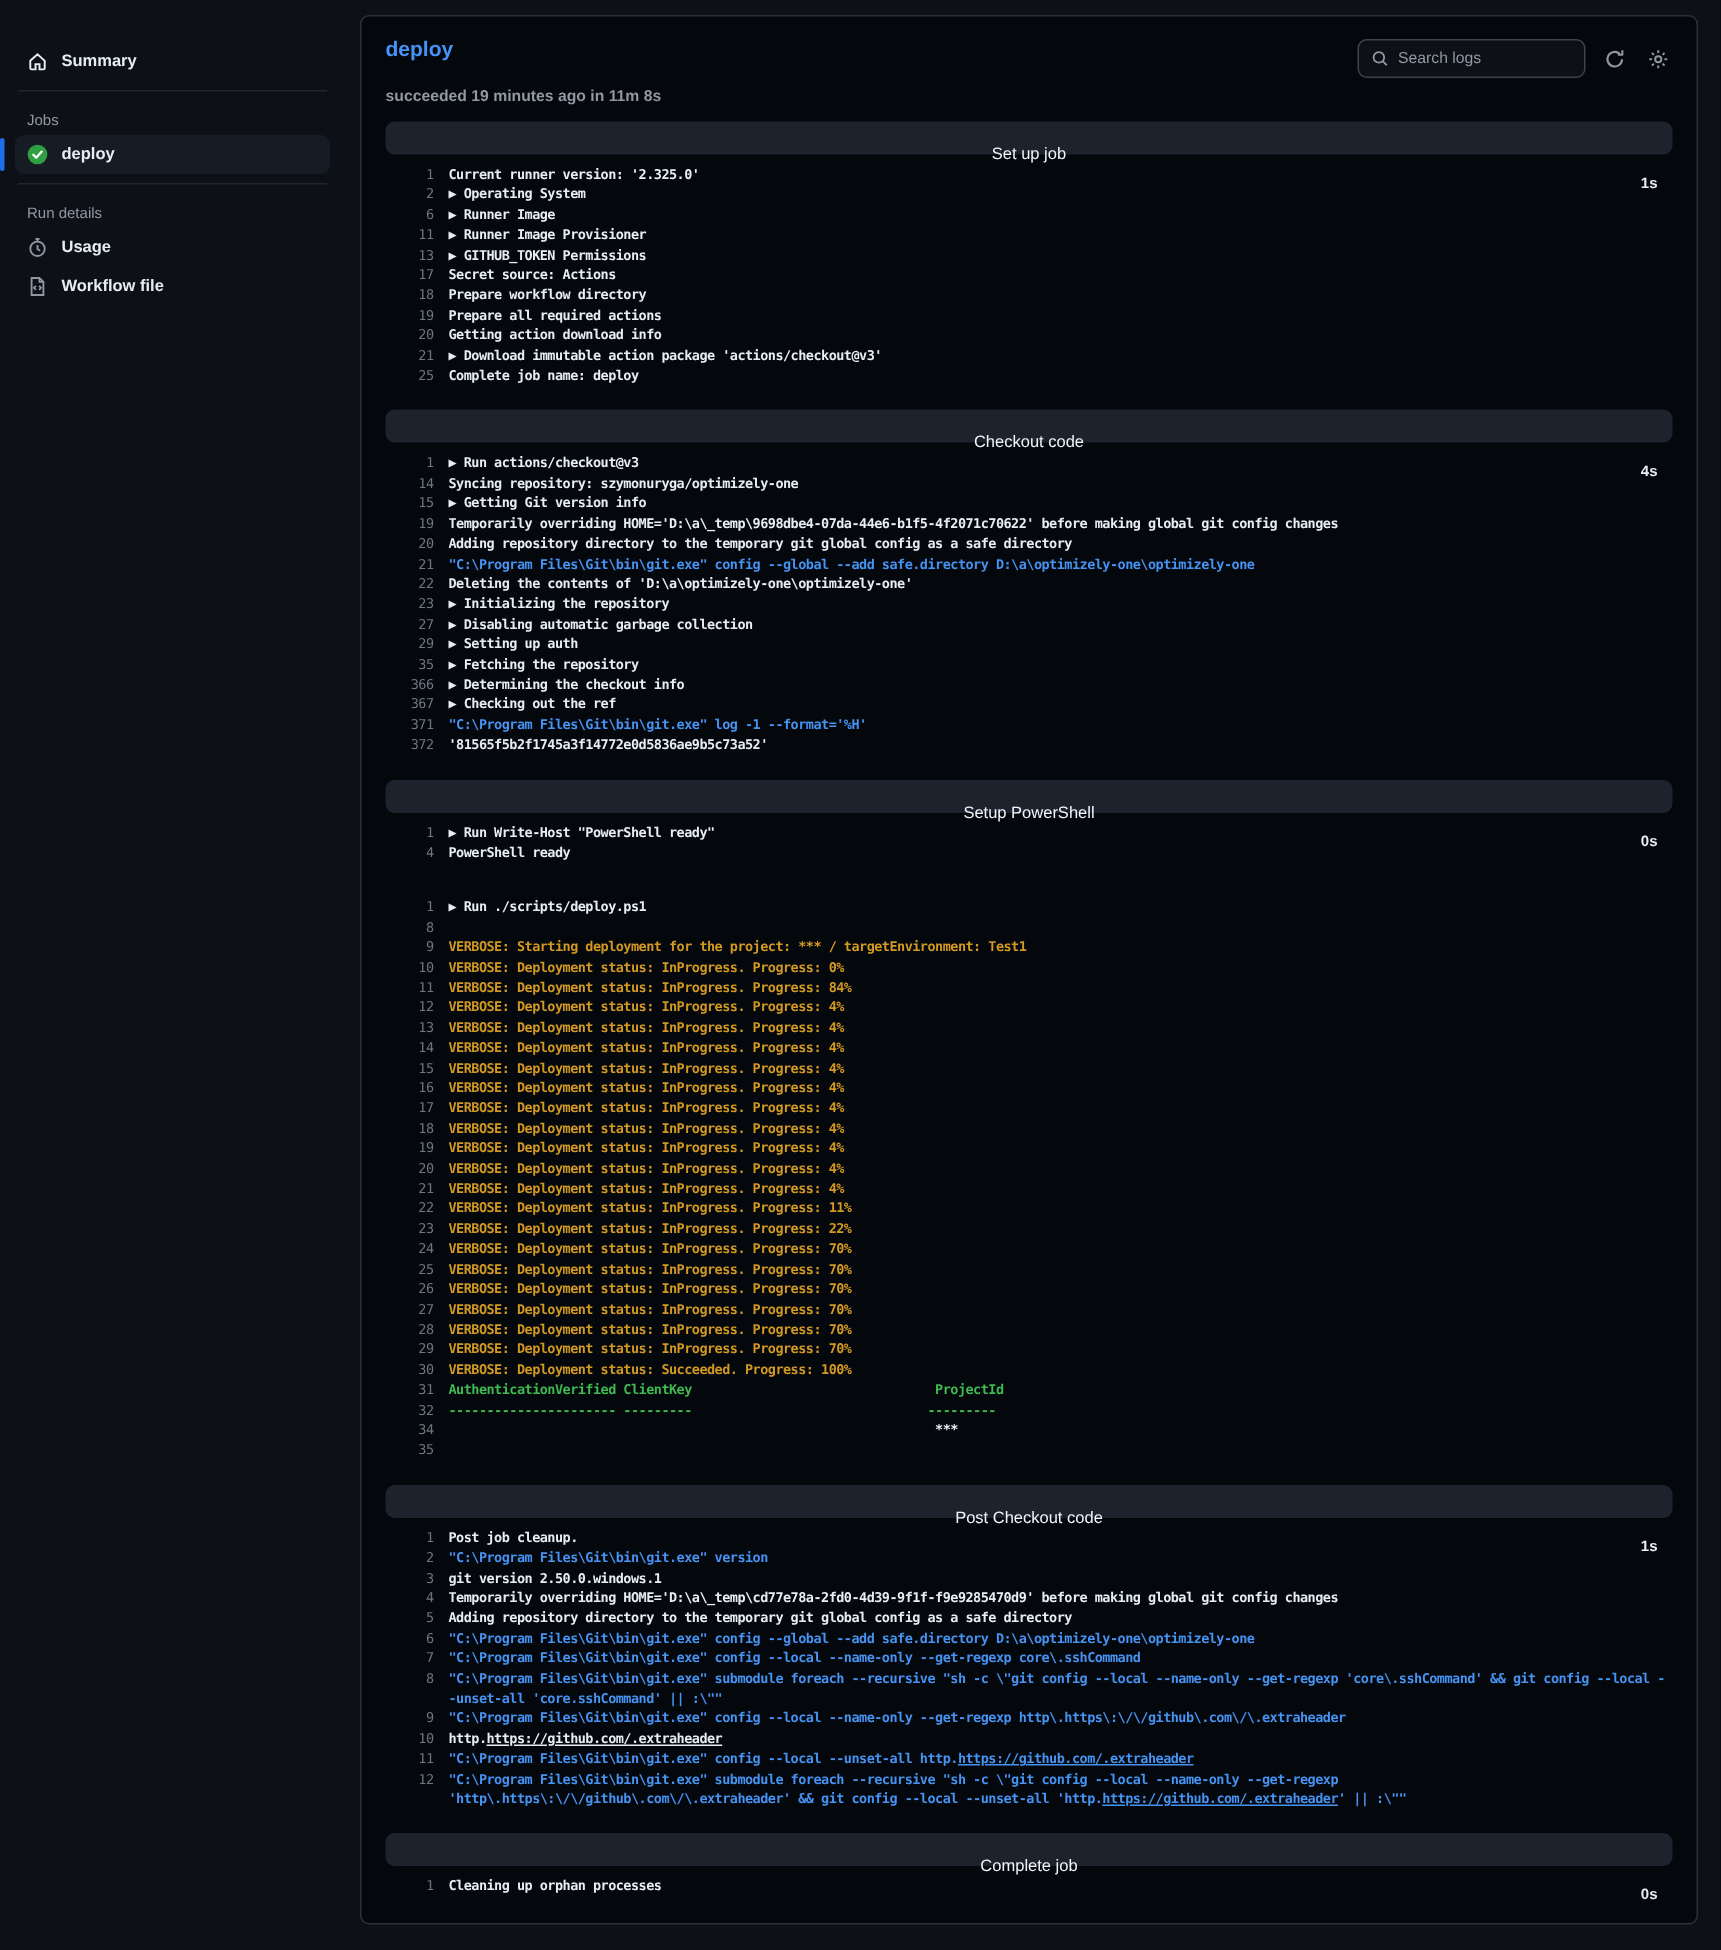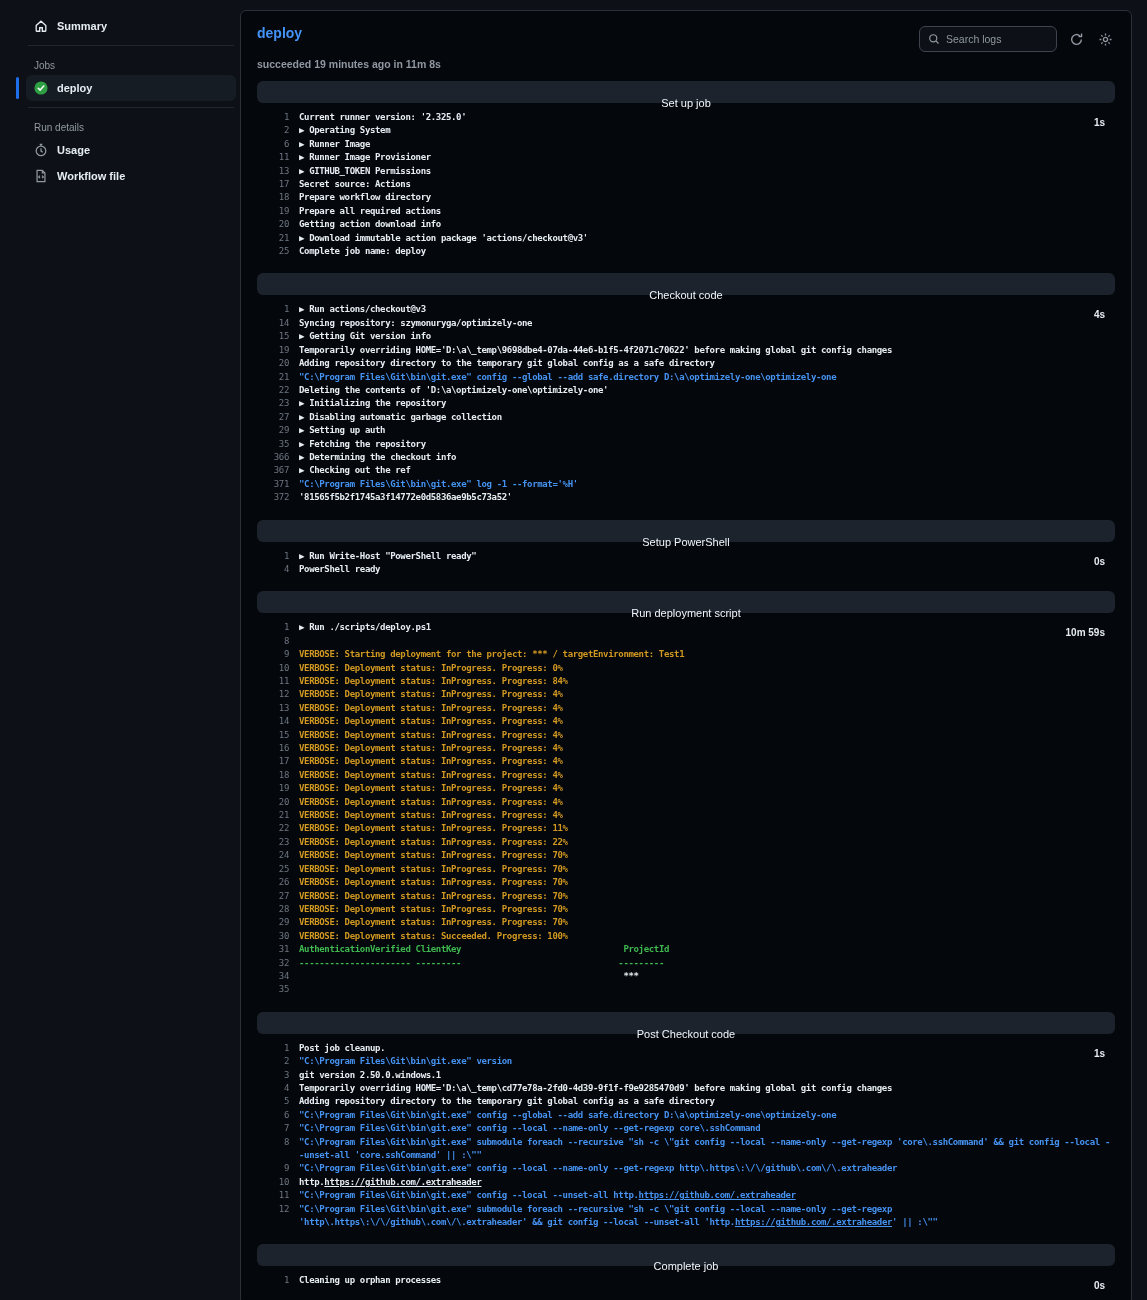--- a/index.html
+++ b/index.html
@@ -4,21 +4,21 @@
 <style>
   * { margin:0; padding:0; box-sizing:border-box; }
   html,body { width:1147px; height:1300px; overflow:hidden; }
   body {
     background:#0d1117;
     font-family:"Liberation Sans", sans-serif;
     color:#e6edf3;
     position:relative;
   }
   
-  .sidebar { position:absolute; left:16px; top:0; width:230px; padding-top:13px; }
+  .sidebar { position:absolute; left:0; top:0; width:230px; padding-top:28px; }
   .side-row {
     display:flex; align-items:center; gap:9px;
     margin:0 10px; padding:6px 8px; border-radius:6px;
     font-size:11px; font-weight:700; color:#e6edf3; cursor:pointer;
   }
   .side-row svg { flex:none; }
   .side-label { font-size:10px; color:#9198a1; padding:8px 18px 4px 18px; }
   .divider { border-top:1px solid #21262d; margin:6px 12px; }
   .job-row { position:relative; background:#161c23; }
   .job-accent { position:absolute; left:-10px; top:2px; bottom:2px; width:3px; background:#1f6feb; border-radius:2px; }
@@ -28,21 +28,21 @@
     position:absolute; left:240px; top:10px; width:892px;
     background:#04070c; border:1px solid #2b3139; border-radius:6px;
     padding:13px 16px 12px 16px;
   }
   .panel-header { display:flex; justify-content:space-between; align-items:flex-start; }
   .job-title { color:#4493f8; font-size:14px; font-weight:700; text-decoration:none; display:inline-block; }
   .job-sub { color:#9198a1; font-size:10.5px; margin-top:16px;font-weight:bold; }
   .controls { display:flex; align-items:center; gap:10px; margin-top:2px; }
   .search-box {
     display:flex; align-items:center; gap:6px;
-    width:138px; height:26px; padding:0 8px;
+    width:152px; height:26px; padding:0 8px;
     border:1px solid #3d444d; border-radius:6px; background:#0d1117;
   }
   .search-box input {
     flex:1; background:transparent; border:none; outline:none;
     color:#e6edf3; font-size:10.5px; font-family:"Liberation Sans", sans-serif; min-width:0;
   }
   .search-box input::placeholder { color:#9198a1; }
   .icon-btn { background:none; border:none; color:#9198a1; cursor:pointer; padding:2px; display:flex; }
   
   .section { margin-top:11px; }
@@ -291,31 +291,20 @@
             <a class="ln">1</a>
             <div class="lt"><span class="seg-d">▶ Run Write-Host "PowerShell ready"</span></div>
           </div>
           <div class="log-line">
             <a class="ln">4</a>
             <div class="lt"><span class="seg-d">PowerShell ready</span></div>
           </div>
         </div>
       </div>
       <div class="section">
-        <div class="sec-header">
-          <svg width="10" height="10" viewBox="0 0 16 16" fill="none" stroke="#9198a1" stroke-width="2" stroke-linecap="round" stroke-linejoin="round">
-            <path d="M3 5.5 8 10.5 13 5.5"></path>
-          </svg>
-          <svg width="13" height="13" viewBox="0 0 16 16">
-            <circle cx="8" cy="8" r="7.5" fill="#e2e8ee"></circle>
-            <path d="M4.8 8.2l2.2 2.2 4.2-4.6" fill="none" stroke="#1d232c" stroke-width="1.8" stroke-linecap="round" stroke-linejoin="round"></path>
-          </svg>
-          <span class="sec-title">Run deployment script</span>
-          <span class="sec-duration">10m 59s</span>
-        </div>
         <div class="sec-body">
           <div class="log-line">
             <a class="ln">1</a>
             <div class="lt"><span class="seg-d">▶ Run ./scripts/deploy.ps1</span></div>
           </div>
           <div class="log-line">
             <a class="ln">8</a>
             <div class="lt"><span class="seg-d"></span></div>
           </div>
           <div class="log-line">

